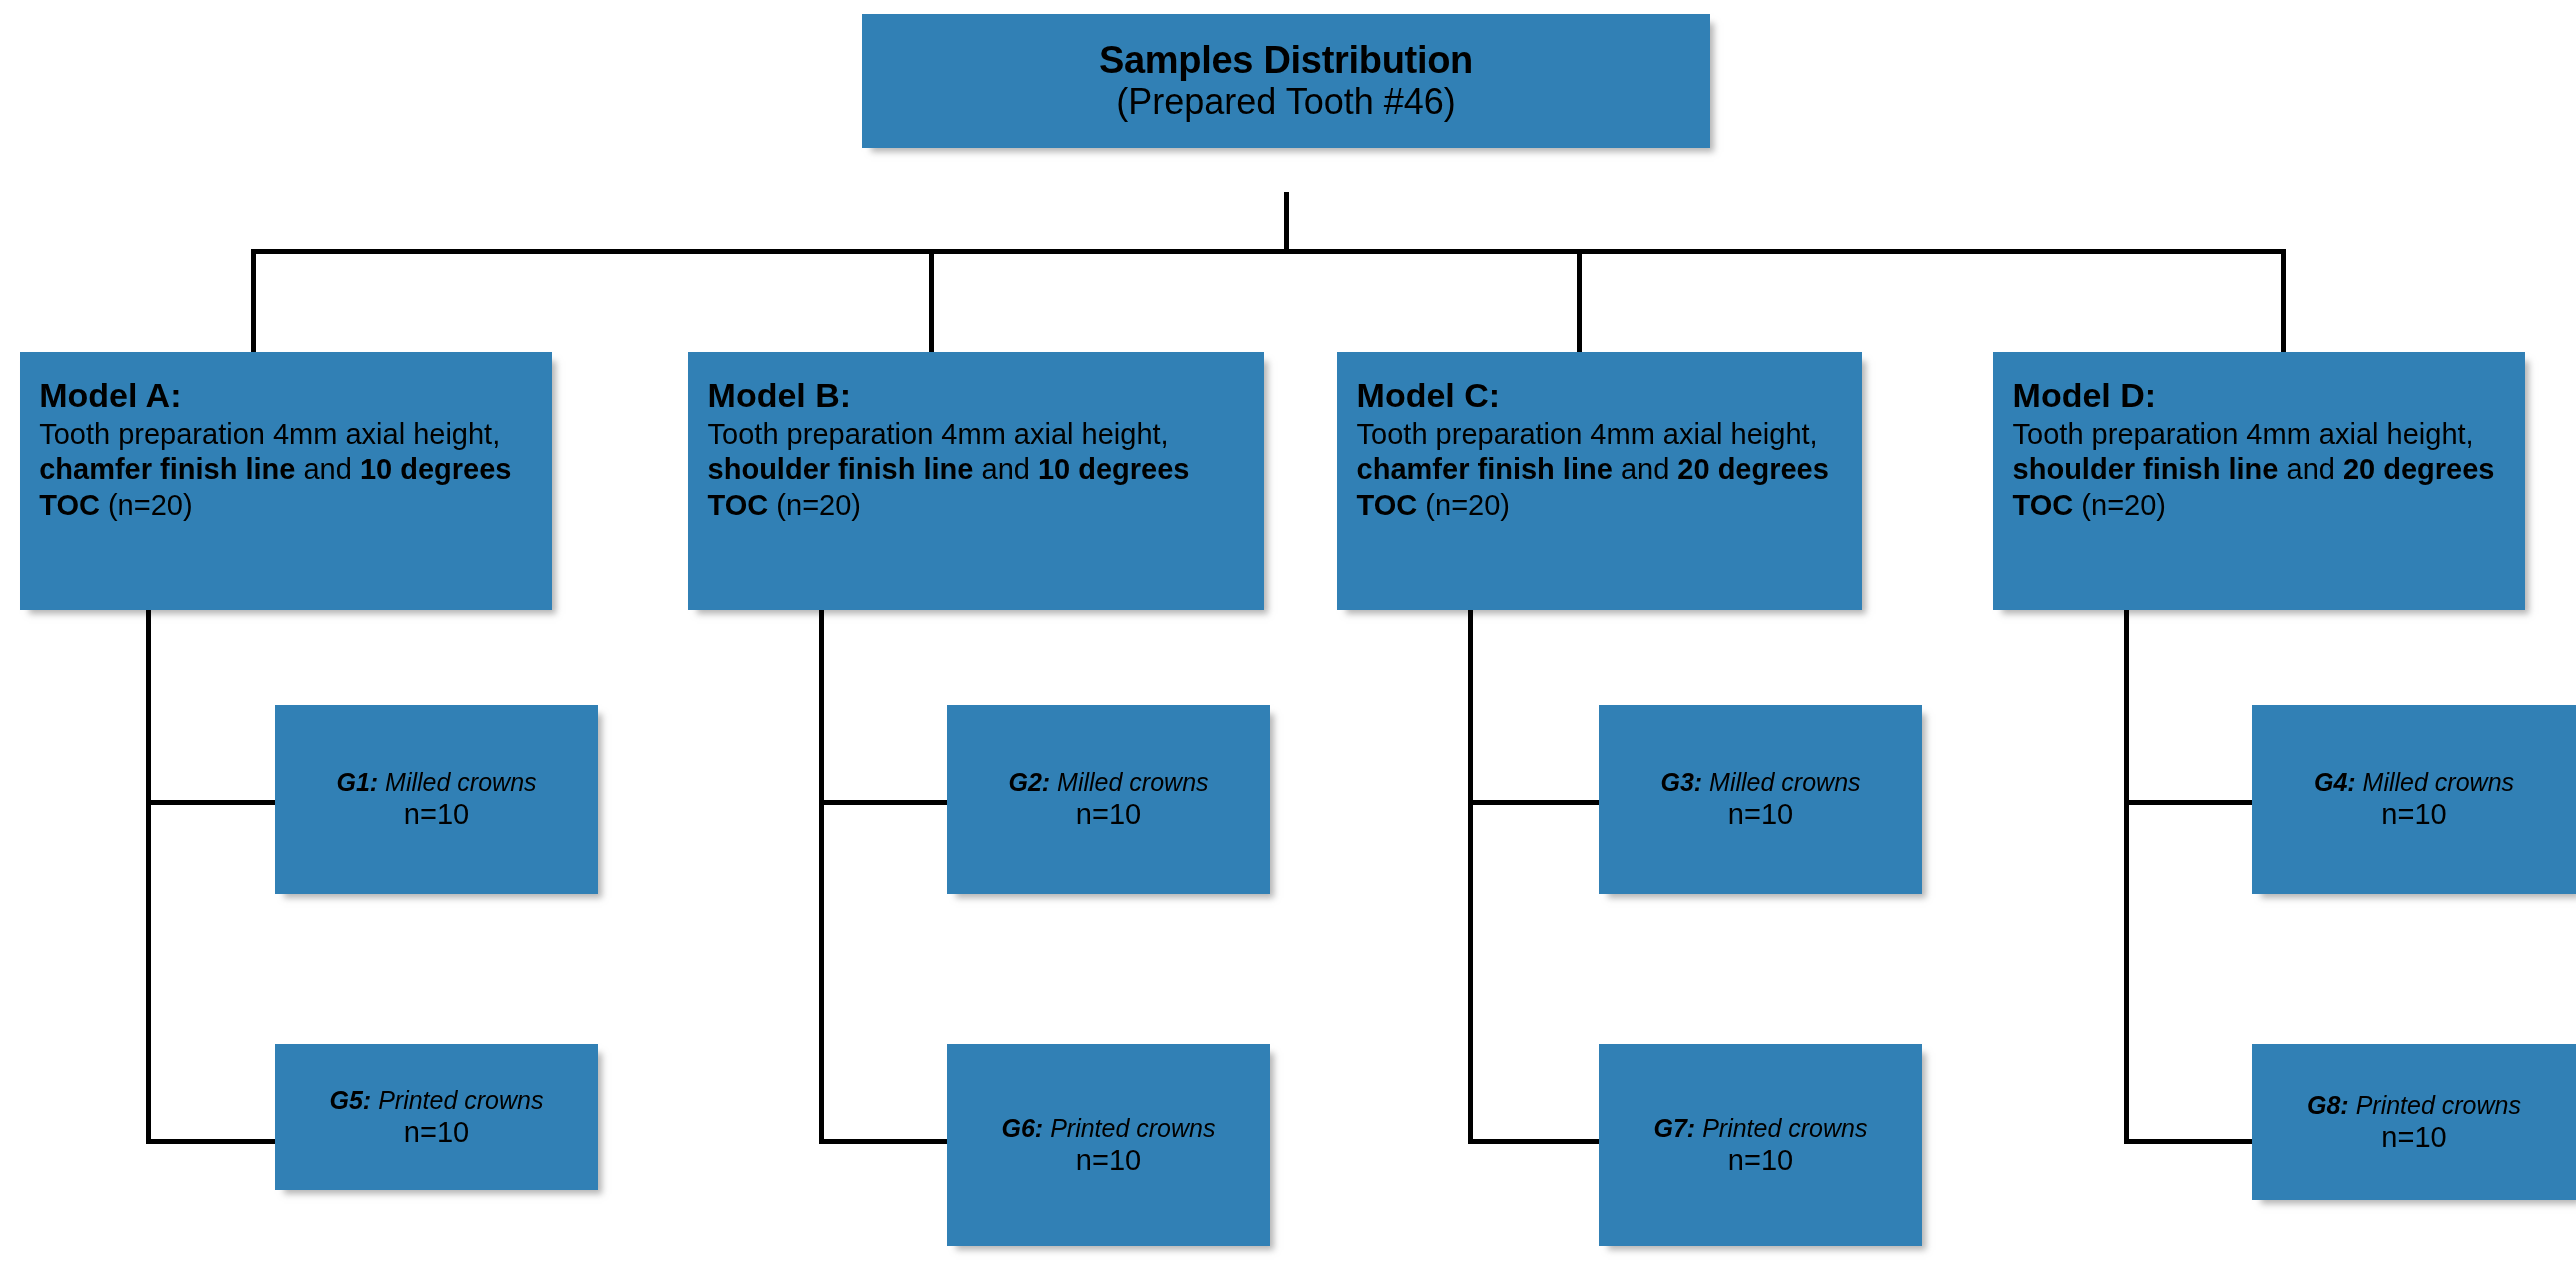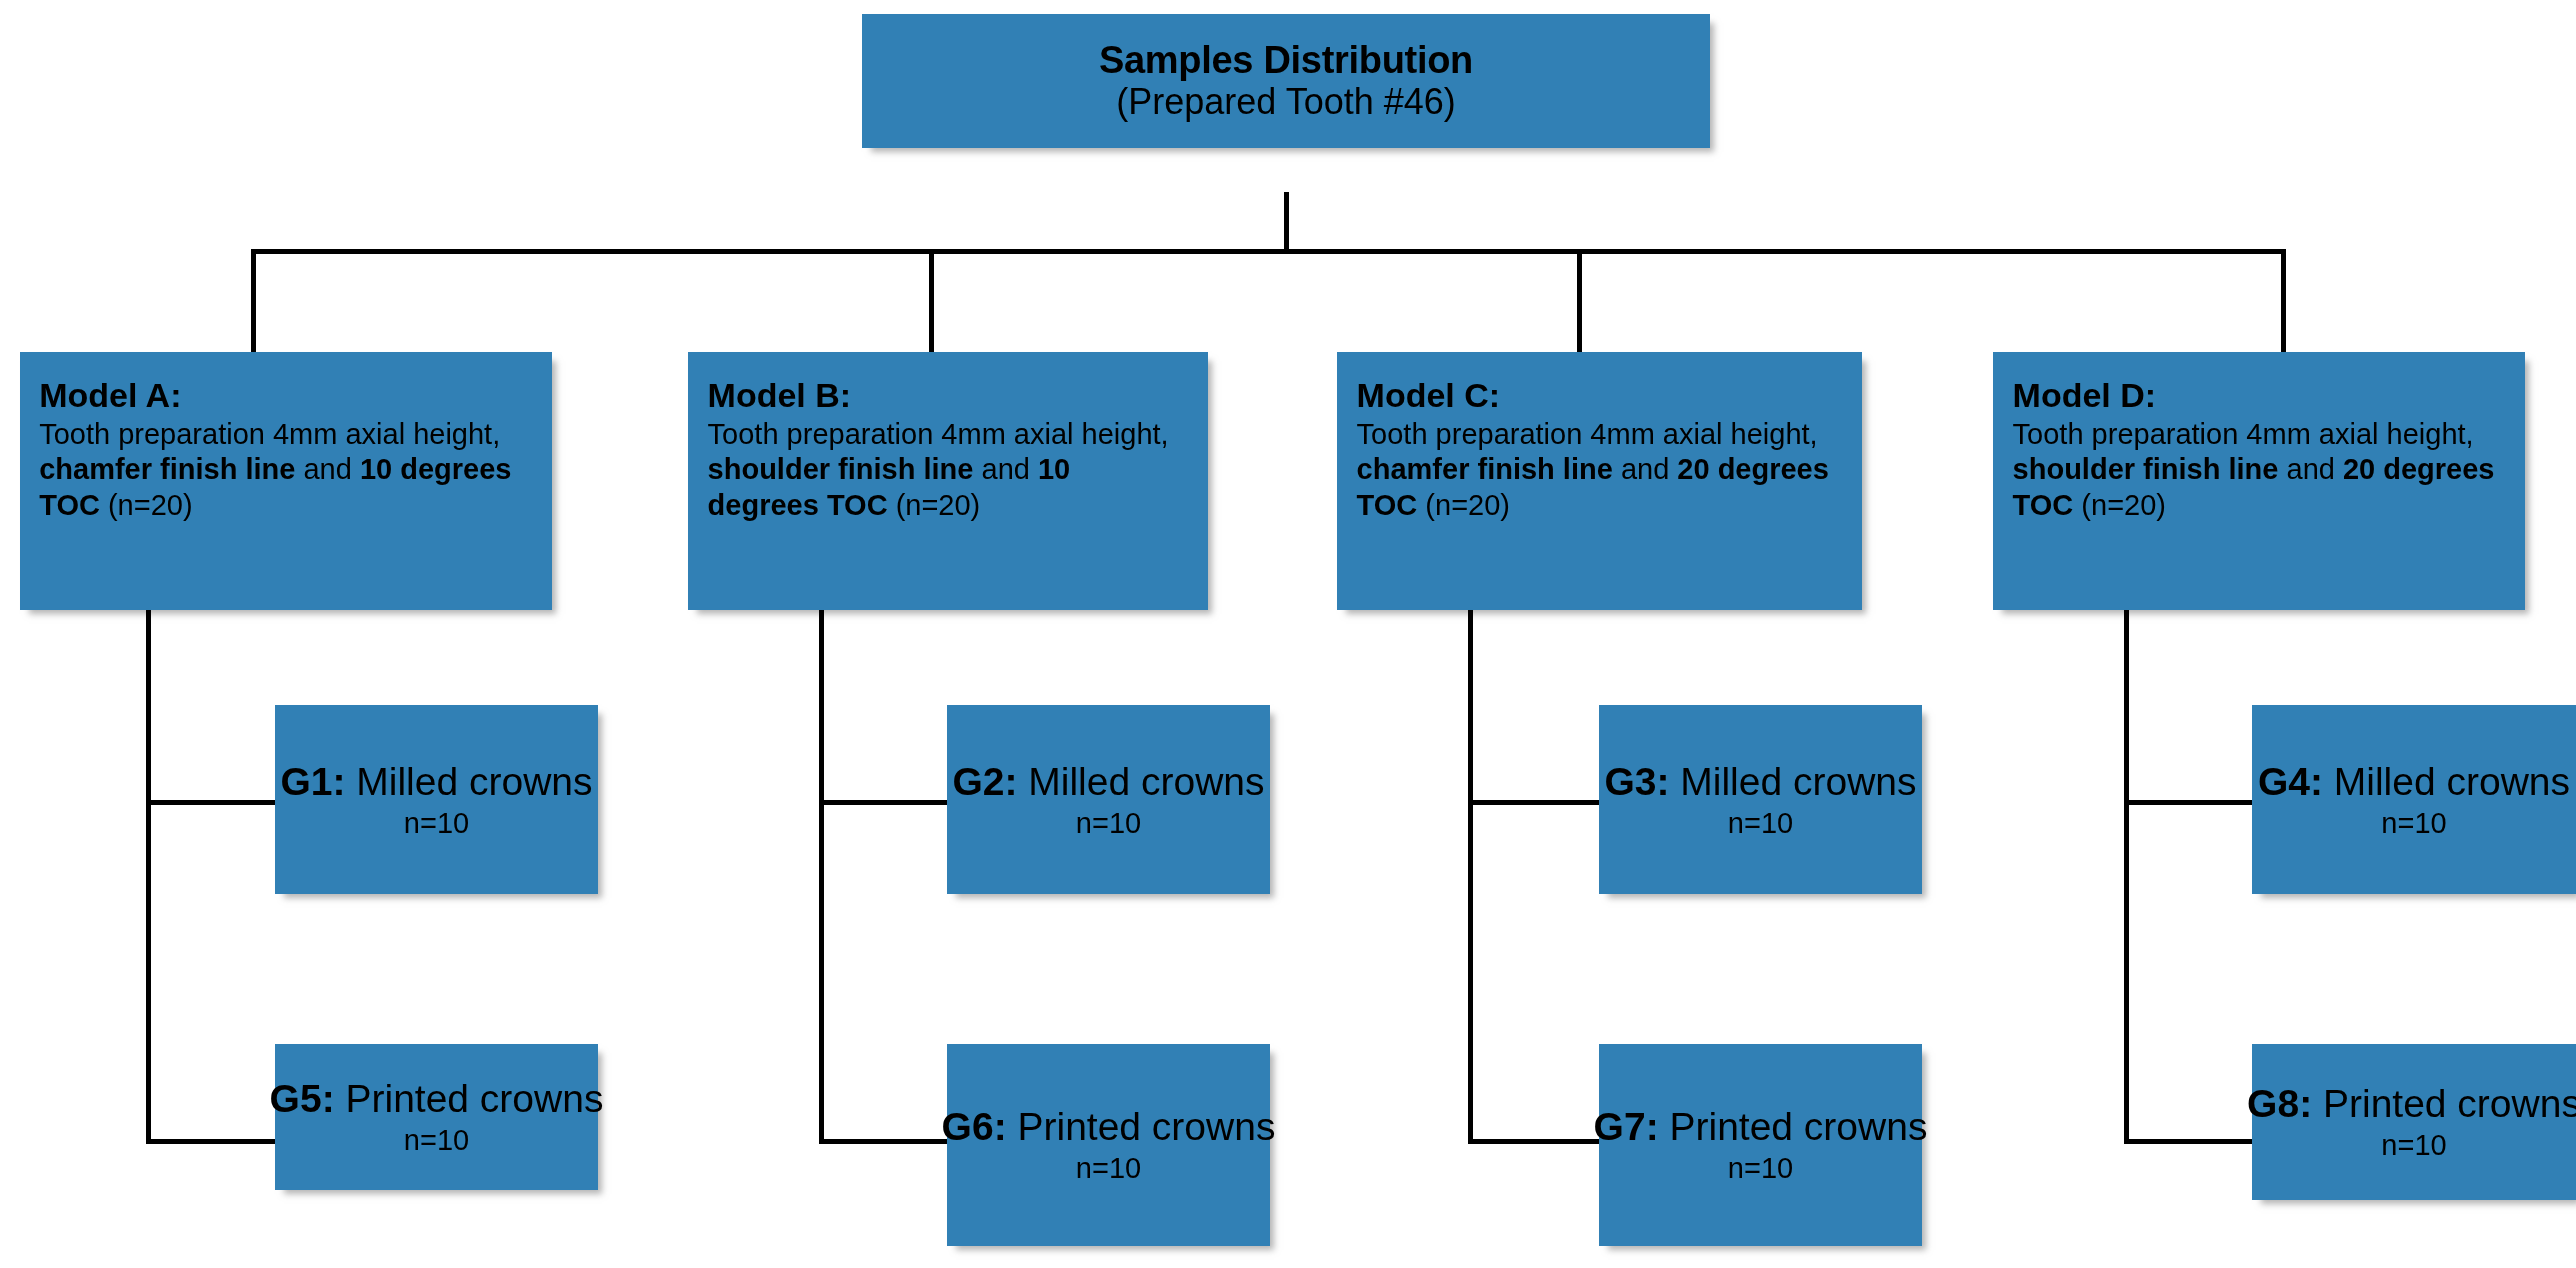--- a/index.html
+++ b/index.html
@@ -66,23 +66,24 @@
 
   .node.group {
     display: flex;
     flex-direction: column;
     align-items: center;
     justify-content: center;
     text-align: center;
     padding: 0 7.8px;
   }
   .group-line1 {
-    font-size: 39px;
+    font-size: 25px;
     line-height: 1.2;
     white-space: nowrap;
+    font-style: italic;
   }
   .group-line1 b { font-weight: bold; }
   .group-line2 {
     font-size: 29px;
     line-height: 1.2;
   }
 
   
   .conn {
     position: absolute;
@@ -106,21 +107,21 @@
   <div class="conn vline" style="left:251px; top:249px; height:104px;"></div>
   <div class="conn vline" style="left:929px; top:249px; height:104px;"></div>
   <div class="conn vline" style="left:1577px; top:249px; height:104px;"></div>
   <div class="conn vline" style="left:2281px; top:249px; height:104px;"></div>
 
   <div class="node model" style="left:19.6px; top:352px; width:532px; height:258px;">
     <span class="model-head">Model A:</span>
     <span class="model-desc"><span>Tooth preparation 4mm axial height, </span><b>chamfer finish line</b><span> and </span><b>10 degrees TOC</b><span> (n=20)</span></span>
   </div>
 
-  <div class="node model" style="left:688px; top:352px; width:520px; height:258px;">
+  <div class="node model" style="left:688px; top:352px; width:576px; height:258px;">
     <span class="model-head">Model B:</span>
     <span class="model-desc"><span>Tooth preparation 4mm axial height, </span><b>shoulder finish line</b><span> and </span><b>10 degrees TOC</b><span> (n=20)</span></span>
   </div>
 
   <div class="node model" style="left:1337px; top:352px; width:525px; height:258px;">
     <span class="model-head">Model C:</span>
     <span class="model-desc"><span>Tooth preparation 4mm axial height, </span><b>chamfer finish line</b><span> and </span><b>20 degrees TOC</b><span> (n=20)</span></span>
   </div>
 
   <div class="node model" style="left:1993px; top:352px; width:532px; height:258px;">

